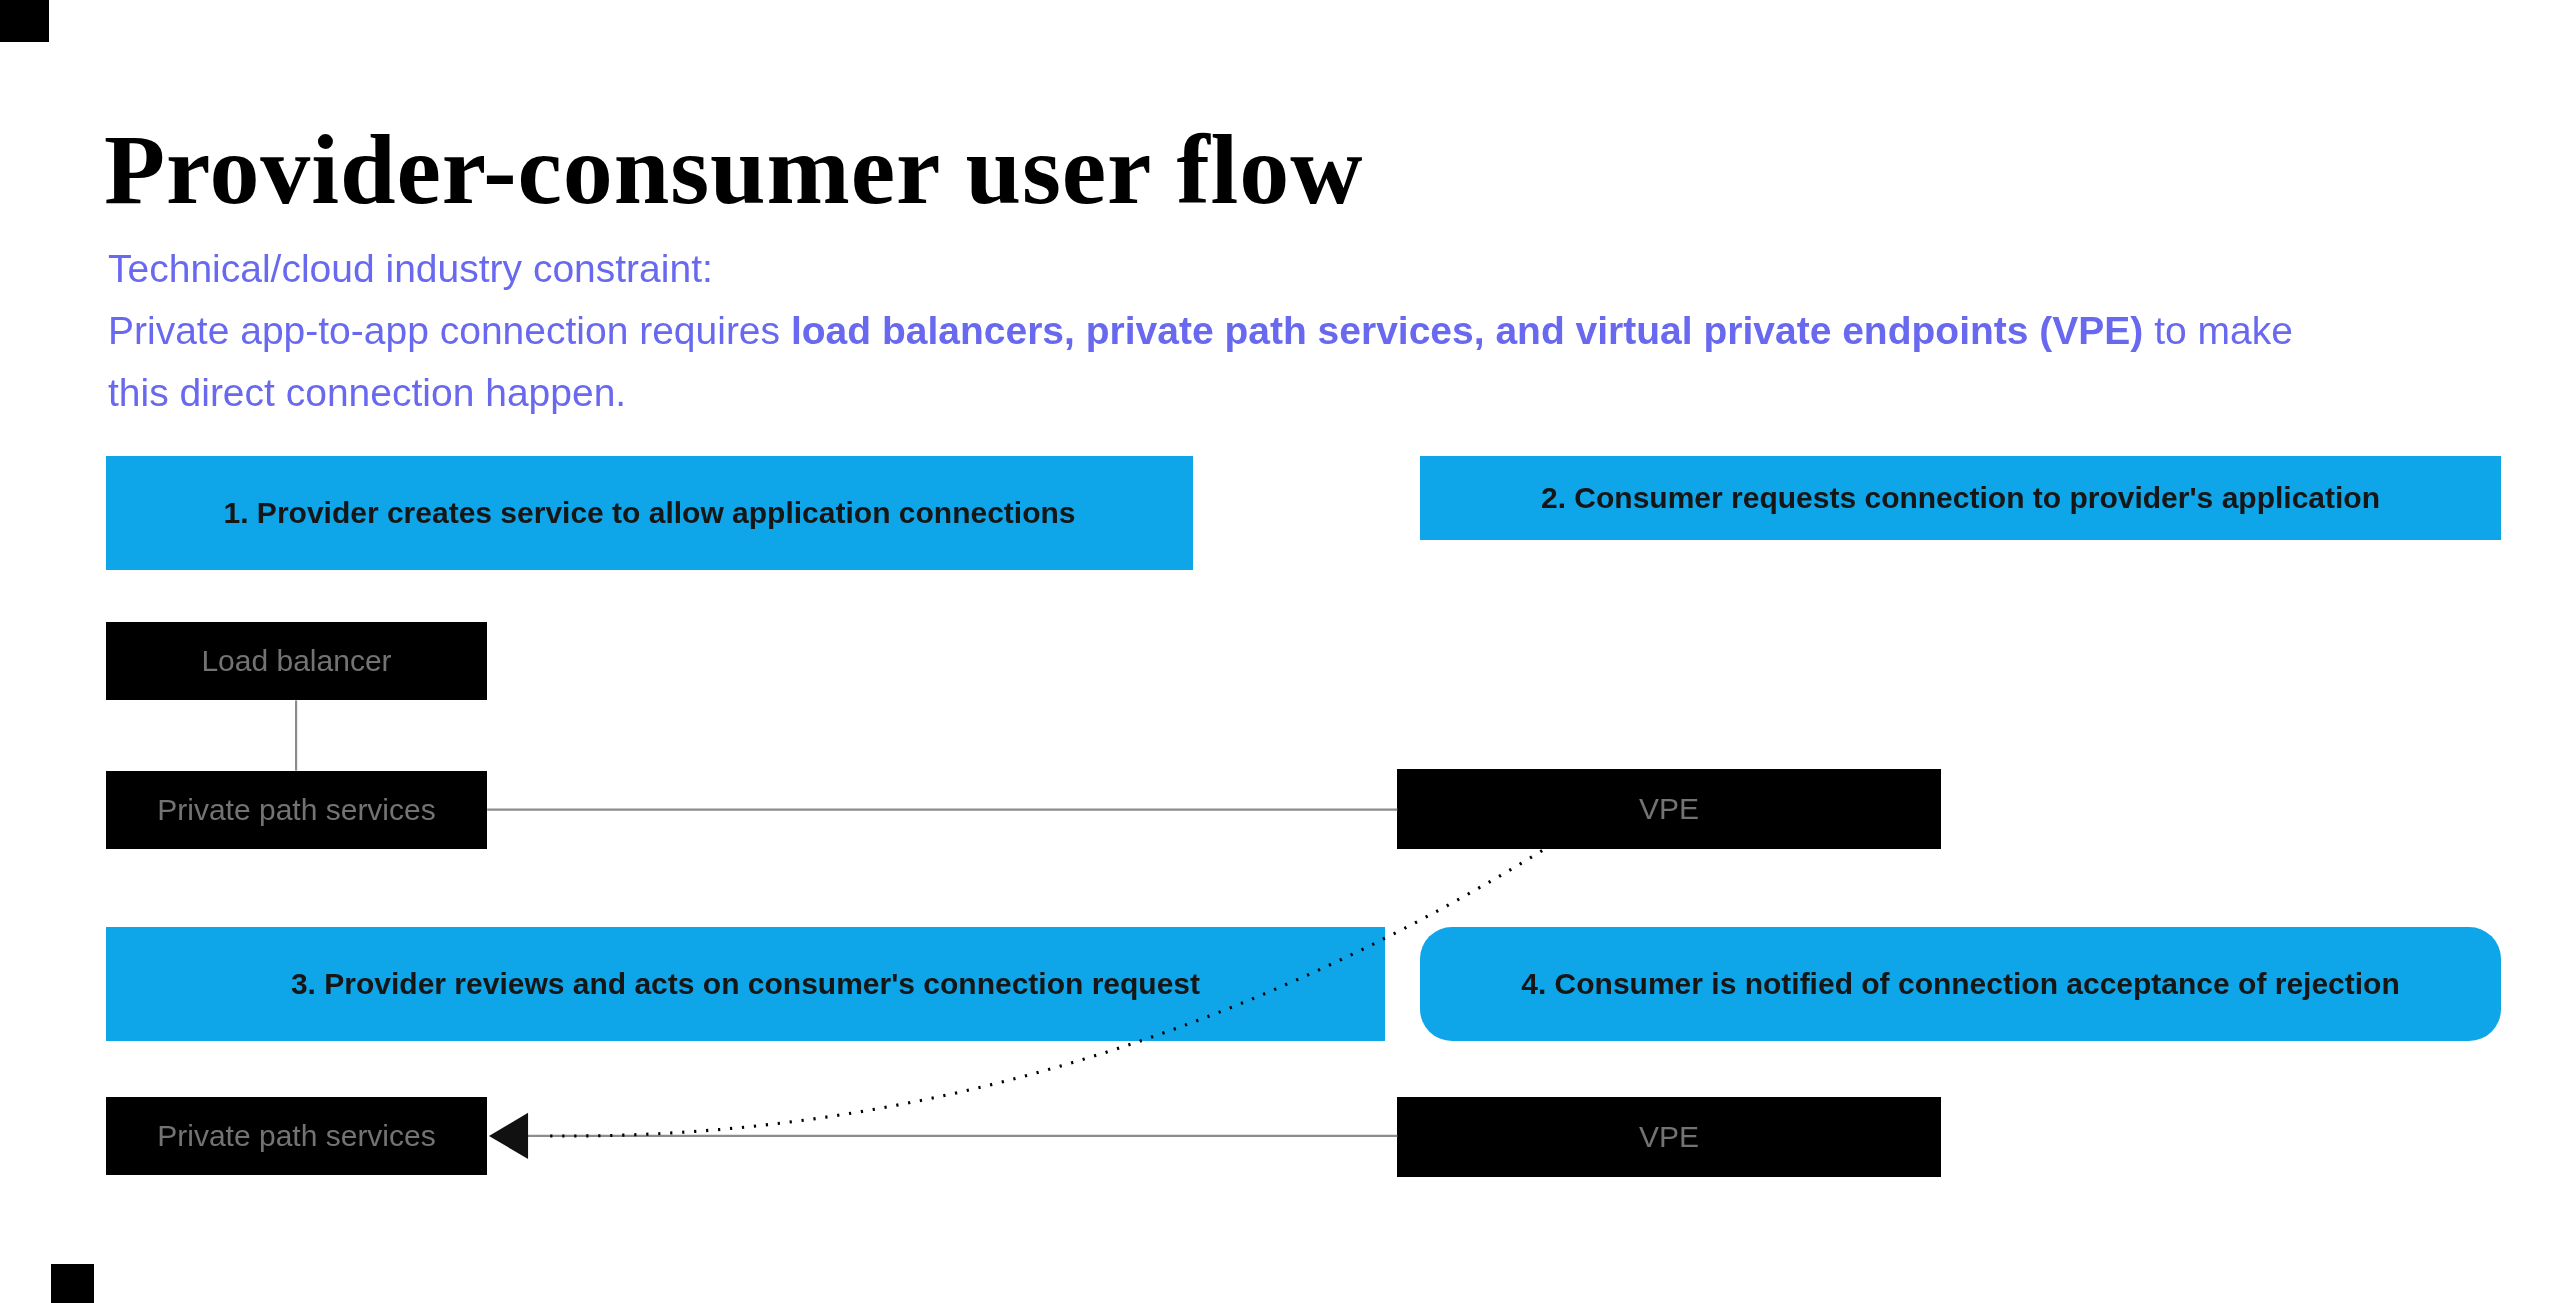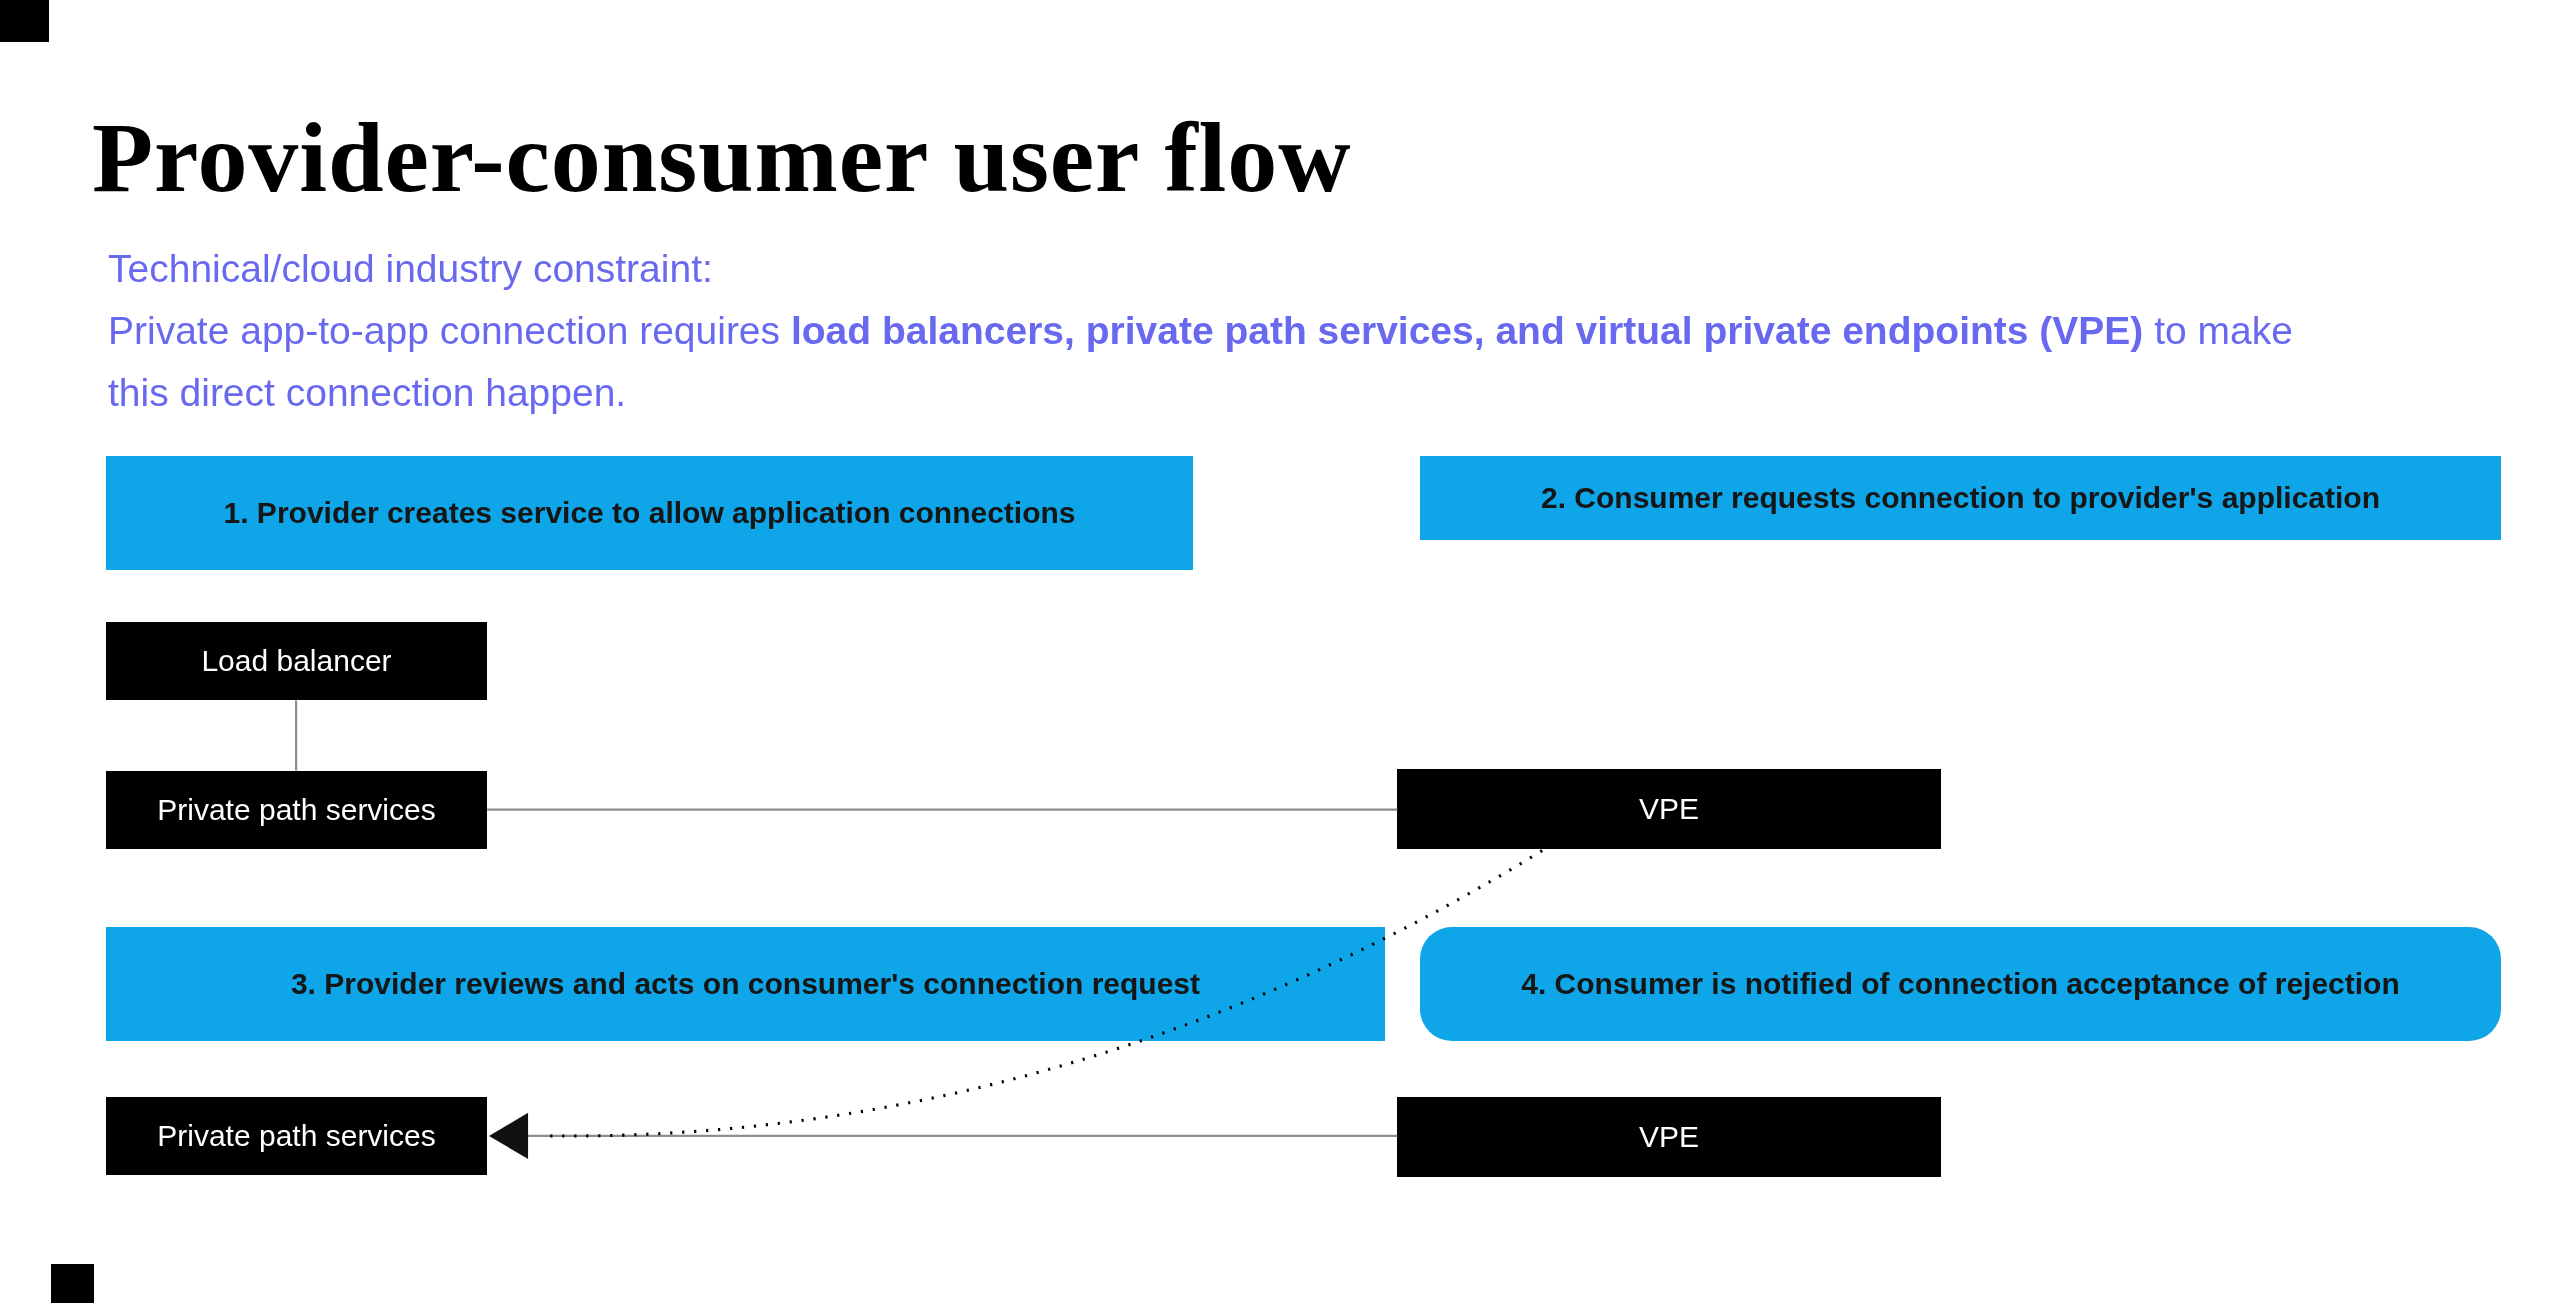--- a/index.html
+++ b/index.html
@@ -18,21 +18,21 @@
     position: absolute;
     background: #000000;
   }
   .corner-mark.tl { left: 0; top: 0; width: 49px; height: 42px; }
   .corner-mark.bl { left: 51px; top: 1264px; width: 43px; height: 39px; }
 
   .page-title {
     position: absolute;
     left: 92px;
     top: 108px;
-    margin: 0;
+    margin: 12px;
     font-family: "Liberation Serif", serif;
     font-weight: 700;
     font-size: 100px;
     line-height: 1.0;
     letter-spacing: 0.9px;
     color: #000000;
     white-space: nowrap;
   }
 
   .constraint {
@@ -66,21 +66,21 @@
 
   .node-box {
     position: absolute;
     background: #000000;
     display: flex;
     align-items: center;
     justify-content: center;
     text-align: center;
     font-size: 30px;
     font-weight: 400;
-    color: #ffffff;
+    color: #737373;
     white-space: nowrap;
   }
   .node-lb   { left: 106px;  top: 622px;  width: 381px; height: 78px; }
   .node-pps1 { left: 106px;  top: 771px;  width: 381px; height: 78px; }
   .node-vpe1 { left: 1397px; top: 769px;  width: 544px; height: 80px; }
   .node-pps2 { left: 106px;  top: 1097px; width: 381px; height: 78px; }
   .node-vpe2 { left: 1397px; top: 1097px; width: 544px; height: 80px; }
 
   .connector-layer {
     position: absolute;

